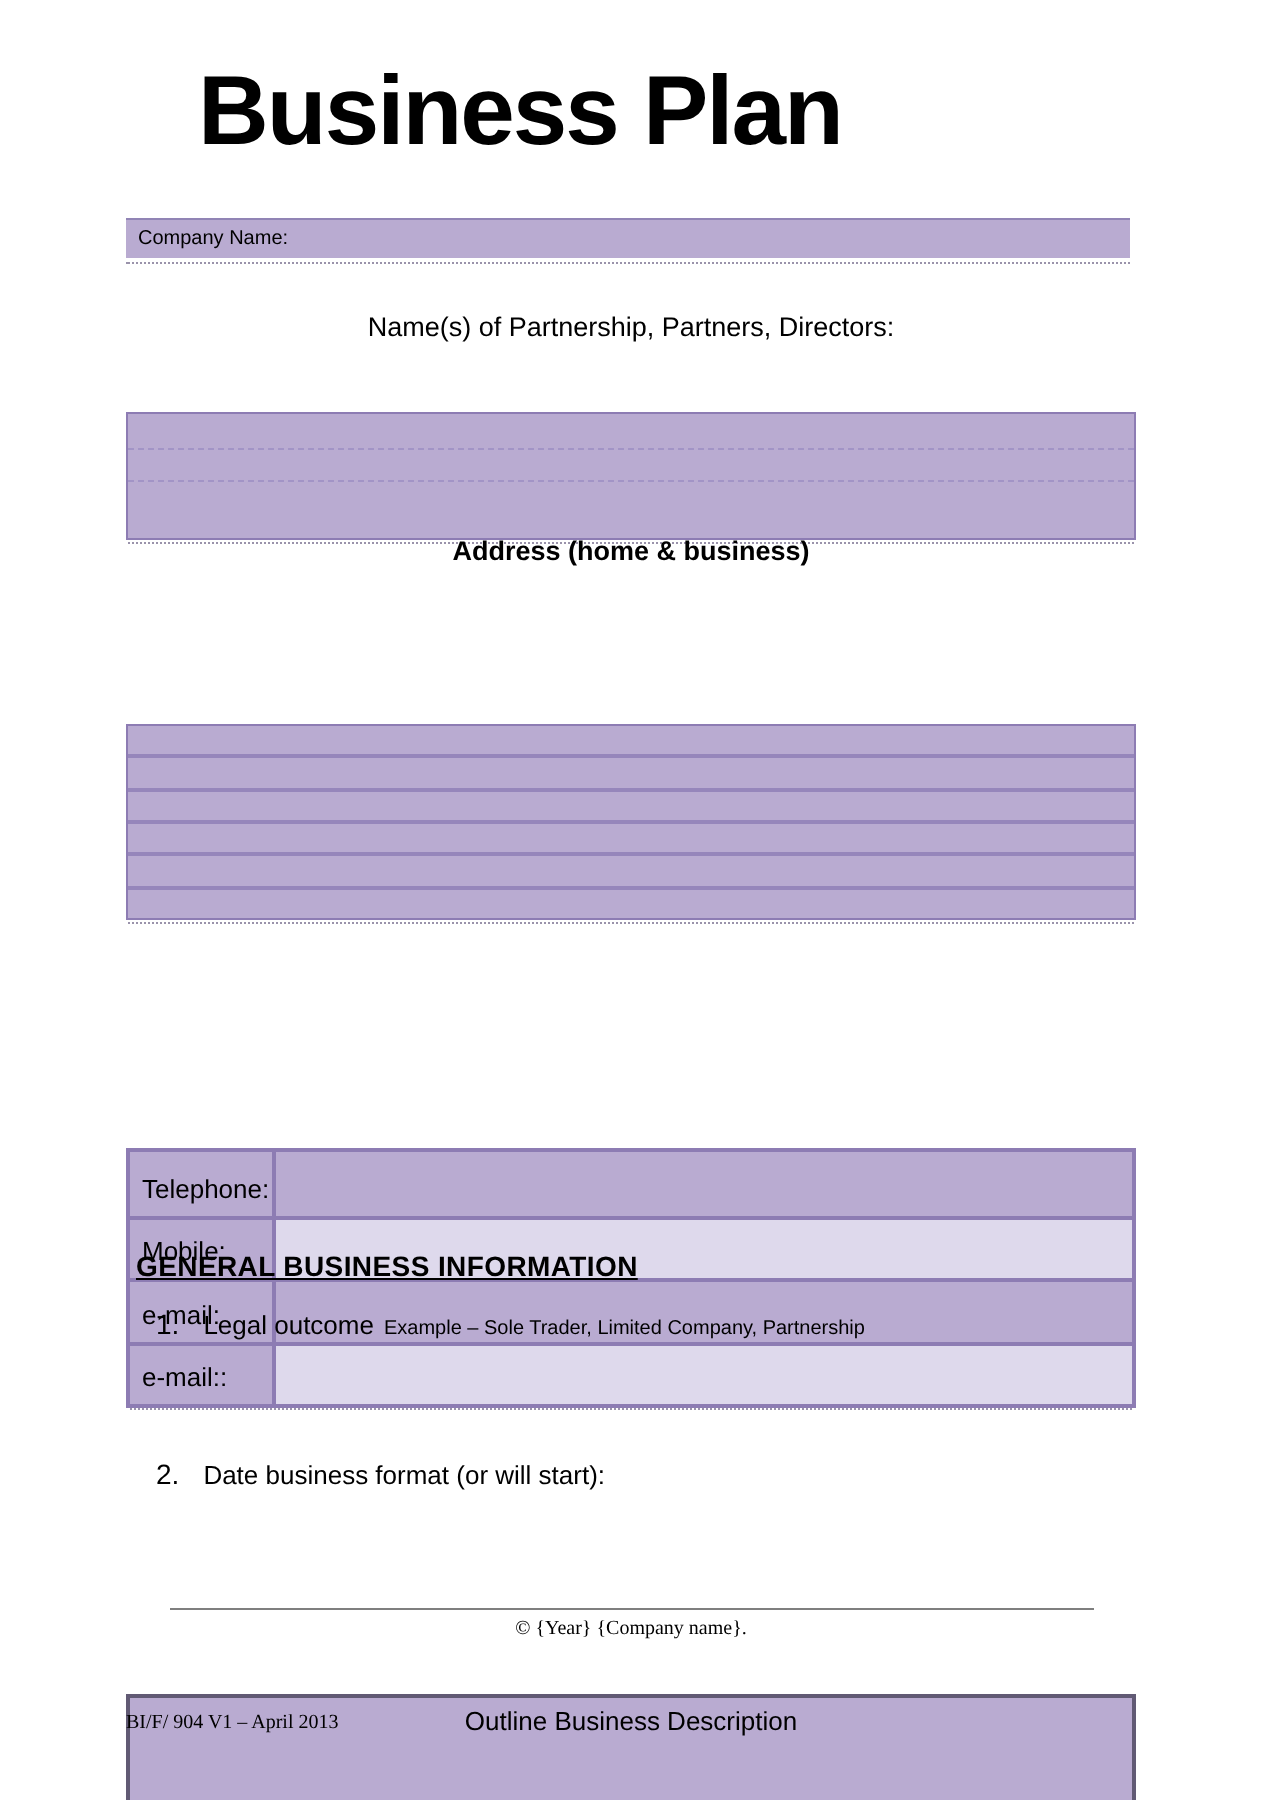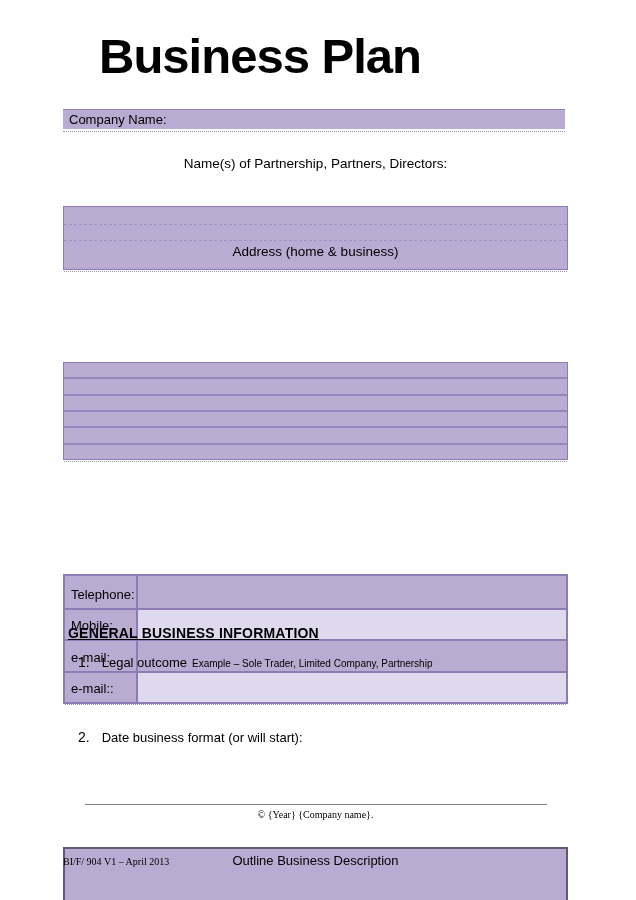--- a/index.html
+++ b/index.html
@@ -30,21 +30,21 @@
     content:""; position:absolute; left:0; right:0; bottom:-3px;
     border-top:1px dotted #9a93ab;
   }
 
   
   .company-bar {
     top:109px; left:63px; width:502px; height:20px;
     background:var(--purple);
     border-top:1px solid #9184b5;
     display:flex; align-items:center; padding-left:6px; box-sizing:border-box;
-    font-size:13px;
+    font-size:10px;
   }
 
   
   .section-heading {
     left:63px; width:505px; text-align:center; font-size:13.5px; line-height:16px;
   }
 
   
   .prop-box {
     top:186px; left:63px; width:505px; height:64px; box-sizing:border-box;
@@ -119,21 +119,21 @@
   </div>
 
   <div class="abs section-heading" style="top:156px;">Name(s) of Partnership, Partners, Directors:</div>
 
   <div class="abs prop-box dash-under">
     <div class="row"></div>
     <div class="row"></div>
     <div class="row"></div>
   </div>
 
-  <div class="abs section-heading" style="top:244px;">Address (home &amp; business)</div>
+  <div class="abs section-heading" style="top:268px;font-weight:bold;">Address (home &amp; business)</div>
 
   <div class="abs addr-box dash-under">
     <div class="row"></div>
     <div class="row"></div>
     <div class="row"></div>
     <div class="row"></div>
     <div class="row"></div>
     <div class="row"></div>
   </div>
 

